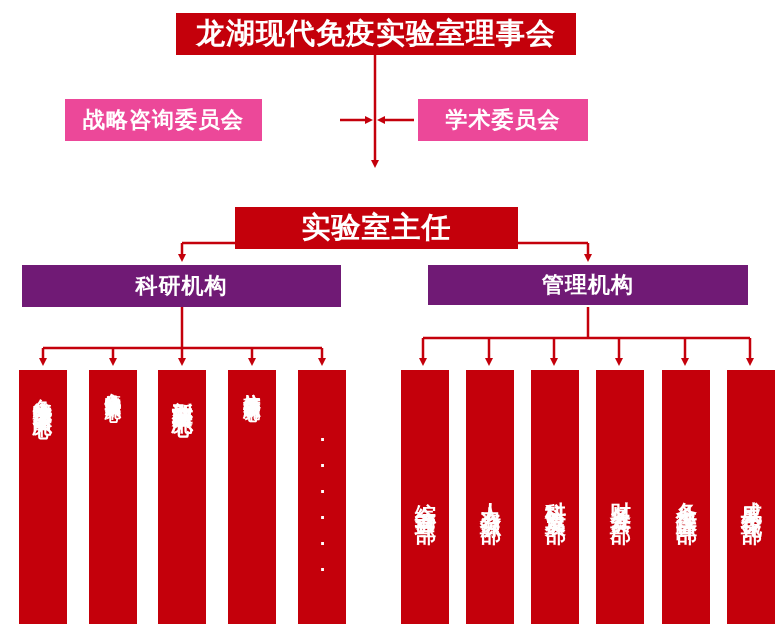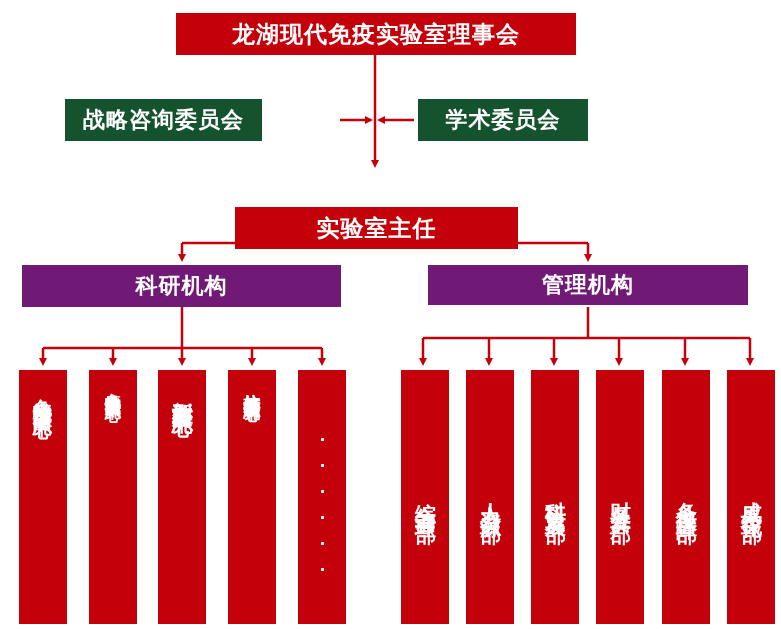--- a/index.html
+++ b/index.html
@@ -2,23 +2,23 @@
 <html><head>
 <meta charset="utf-8">
 <style>
   html, body { margin:0; padding:0; background:#ffffff; }
   body { width:781px; height:629px; position:relative; overflow:hidden;
          font-family:"DejaVu Sans","Liberation Sans",sans-serif; }
   .box { position:absolute; color:#ffffff; font-weight:bold;
          display:flex; align-items:center; justify-content:center;
          box-sizing:border-box; letter-spacing:1px; }
   .dark { background:#c4000b; }
-  .bright { background:#14532d; }
+  .bright { background:#ec4899; }
   .light { background:#701a75; }
-  .h1 { font-size:23px; }
+  .h1 { font-size:29px; }
   .h2 { font-size:22px; }
   .col { position:absolute; top:370px; height:254px; width:48px;
          background:#c4000b; color:#fff; font-weight:bold;
          box-sizing:border-box; display:flex; flex-direction:column;
          align-items:center; }
   .col .txt { writing-mode:vertical-rl; text-orientation:upright;
               font-size:19px; line-height:1; letter-spacing:2px; }
   .col.research { justify-content:flex-start; padding-top:14px; }
   .col.admin { justify-content:center; }
   .col.admin .txt { font-size:21px; letter-spacing:5px; }

